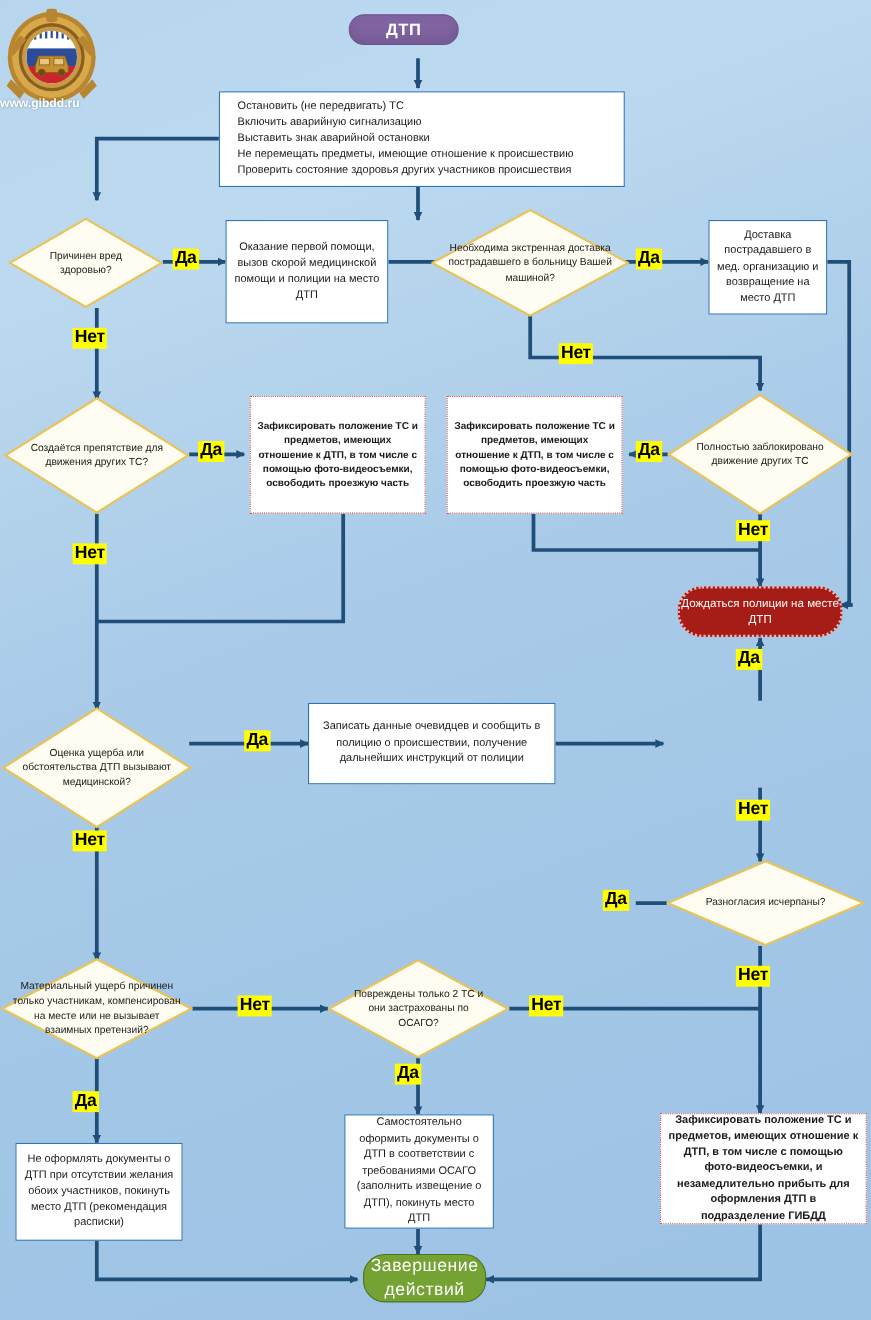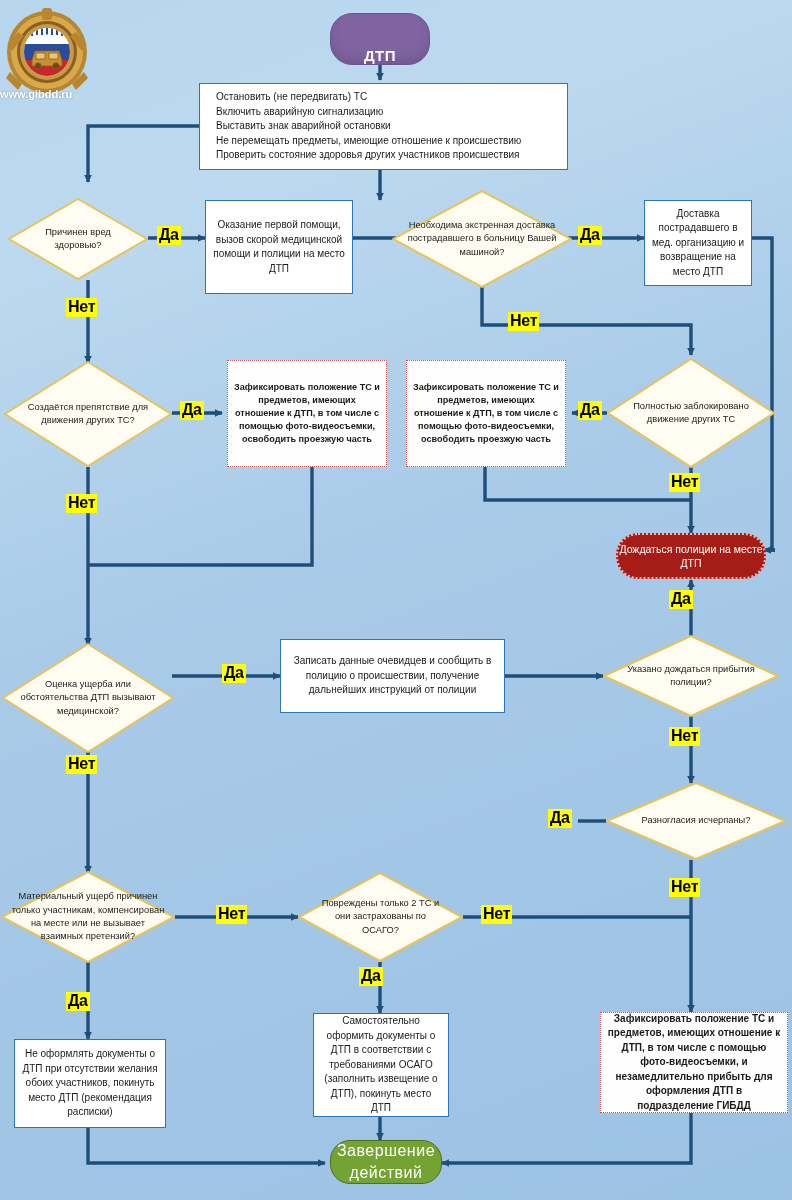--- a/index.html
+++ b/index.html
@@ -208,21 +208,21 @@
         <path d="M4,40 L14,26 L20,30 L8,45 z"></path>
         <path d="M82,40 L72,26 L66,30 L78,45 z"></path>
         <path d="M6,66 L18,78 L14,84 L2,72 z"></path>
         <path d="M80,66 L68,78 L72,84 L84,72 z"></path>
         <rect x="38" y="2" width="10" height="12" rx="3"></rect>
       </g>
     </svg>
   </div>
   <div id="emblem-url">www.gibdd.ru</div>
 
-  <div class="node terminator term-start" style="left:330px;top:13px;width:100px;height:52px;align-items:flex-end;">
+  <div class="node terminator term-start" style="left:317px;top:13px;width:100px;height:28px;">
     <span>ДТП</span>
   </div>
 
   <div class="node proc" style="left:199px;top:83px;width:369px;height:87px;justify-content:flex-start;padding-left:16px;">
     <span style="text-align:left;white-space:pre-line;">Остановить (не передвигать) ТС
 Включить аварийную сигнализацию
 Выставить знак аварийной остановки
 Не перемещать предметы, имеющие отношение к происшествию
 Проверить состояние здоровья других участников происшествия</span>
   </div>
@@ -279,26 +279,20 @@
     <svg class="shape" viewBox="0 0 172 110" preserveAspectRatio="none">
         <polygon points="86,1 171,55 86,109 1,55" fill="#fffdf2" stroke="#e8c35a" stroke-width="2"></polygon>
       </svg>
     <div class="txt" style="left:7%;width:86%;">Оценка ущерба или обстоятельства ДТП вызывают медицинской?</div>
   </div>
 
   <div class="node proc" style="left:280px;top:639px;width:225px;height:74px;">
     <span>Записать данные очевидцев и сообщить в полицию о происшествии, получение дальнейших инструкций от полиции</span>
   </div>
 
-  <div class="dia" style="left:603px;top:635px;width:176px;height:82px;">
-    <svg class="shape" viewBox="0 0 176 82" preserveAspectRatio="none">
-        <polygon points="88,1 175,41 88,81 1,41" fill="#fffdf2" stroke="#e8c35a" stroke-width="2"></polygon>
-      </svg>
-    <div class="txt" style="left:8%;width:84%;">Указано дождаться прибытия полиции?</div>
-  </div>
 
   <div class="dia" style="left:606px;top:782px;width:180px;height:78px;">
     <svg class="shape" viewBox="0 0 180 78" preserveAspectRatio="none">
         <polygon points="90,1 179,39 90,77 1,39" fill="#fffdf2" stroke="#e8c35a" stroke-width="2"></polygon>
       </svg>
     <div class="txt" style="left:6%;width:88%;">Разногласия исчерпаны?</div>
   </div>
 
   <div class="dia" style="left:1px;top:871px;width:174px;height:92px;">
     <svg class="shape" viewBox="0 0 174 92" preserveAspectRatio="none">

